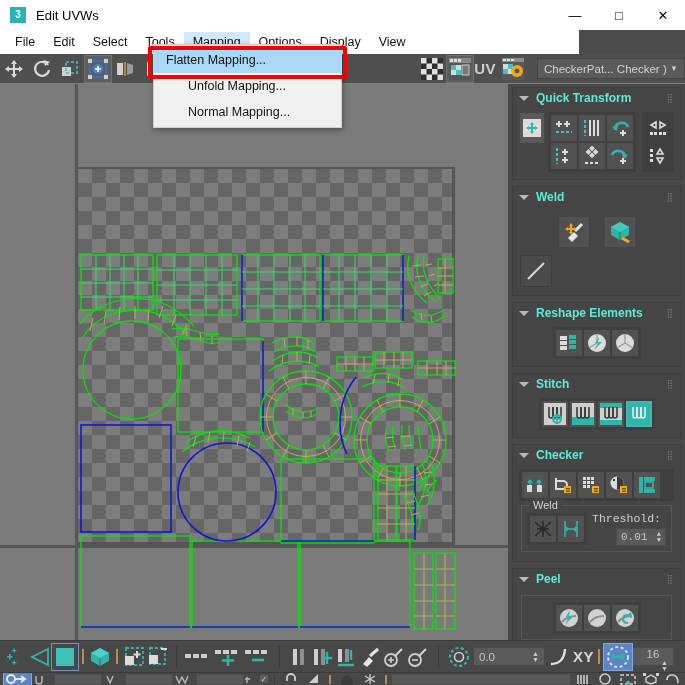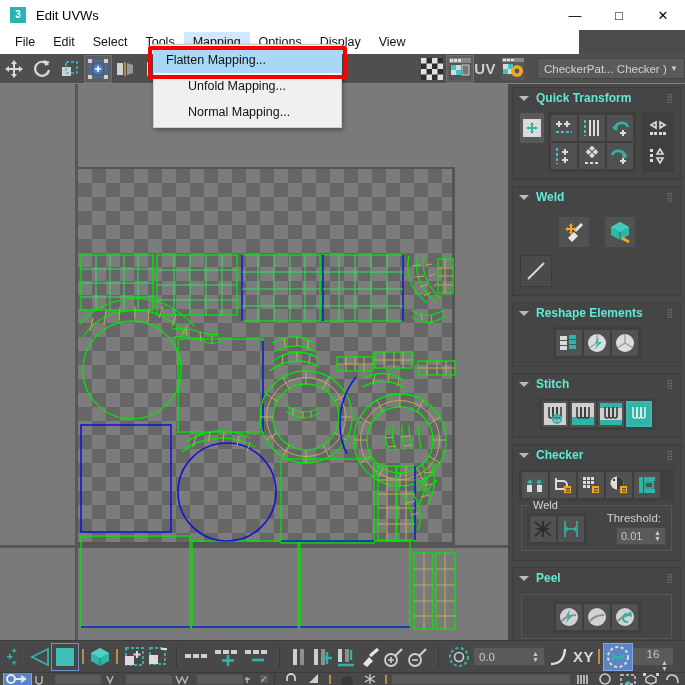--- a/index.html
+++ b/index.html
@@ -813,21 +813,21 @@
                 <svg width="22" height="22" viewBox="0 0 22 22">
                     <g stroke="#2fb5a8" stroke-width="1.6" fill="none">
                       <path d="M5 3 V19"></path>
                       <path d="M17 3 V19"></path>
                       <path d="M5 11 H17"></path>
                     </g>
                     <path d="M6 8 L9 11 L6 14 Z M16 8 L13 11 L16 14 Z" fill="#2fb5a8"></path>
                   </svg>
               </div>
             </div>
-            <div style="margin-left:auto; text-align:right;">
+            <div style="margin-left:auto; text-align:right;font-family:Liberation Mono, monospace;">
               <div class="spin-label" style="display:block; margin-bottom:3px;">Threshold:</div>
               <div class="spin-box" style="width:50px; margin-left:auto;">
                 <span>0.01</span>
                 <span class="spin-arrows">▲<br>▼</span>
               </div>
             </div>
           </div>
         </div>
       </div>
     </div>

